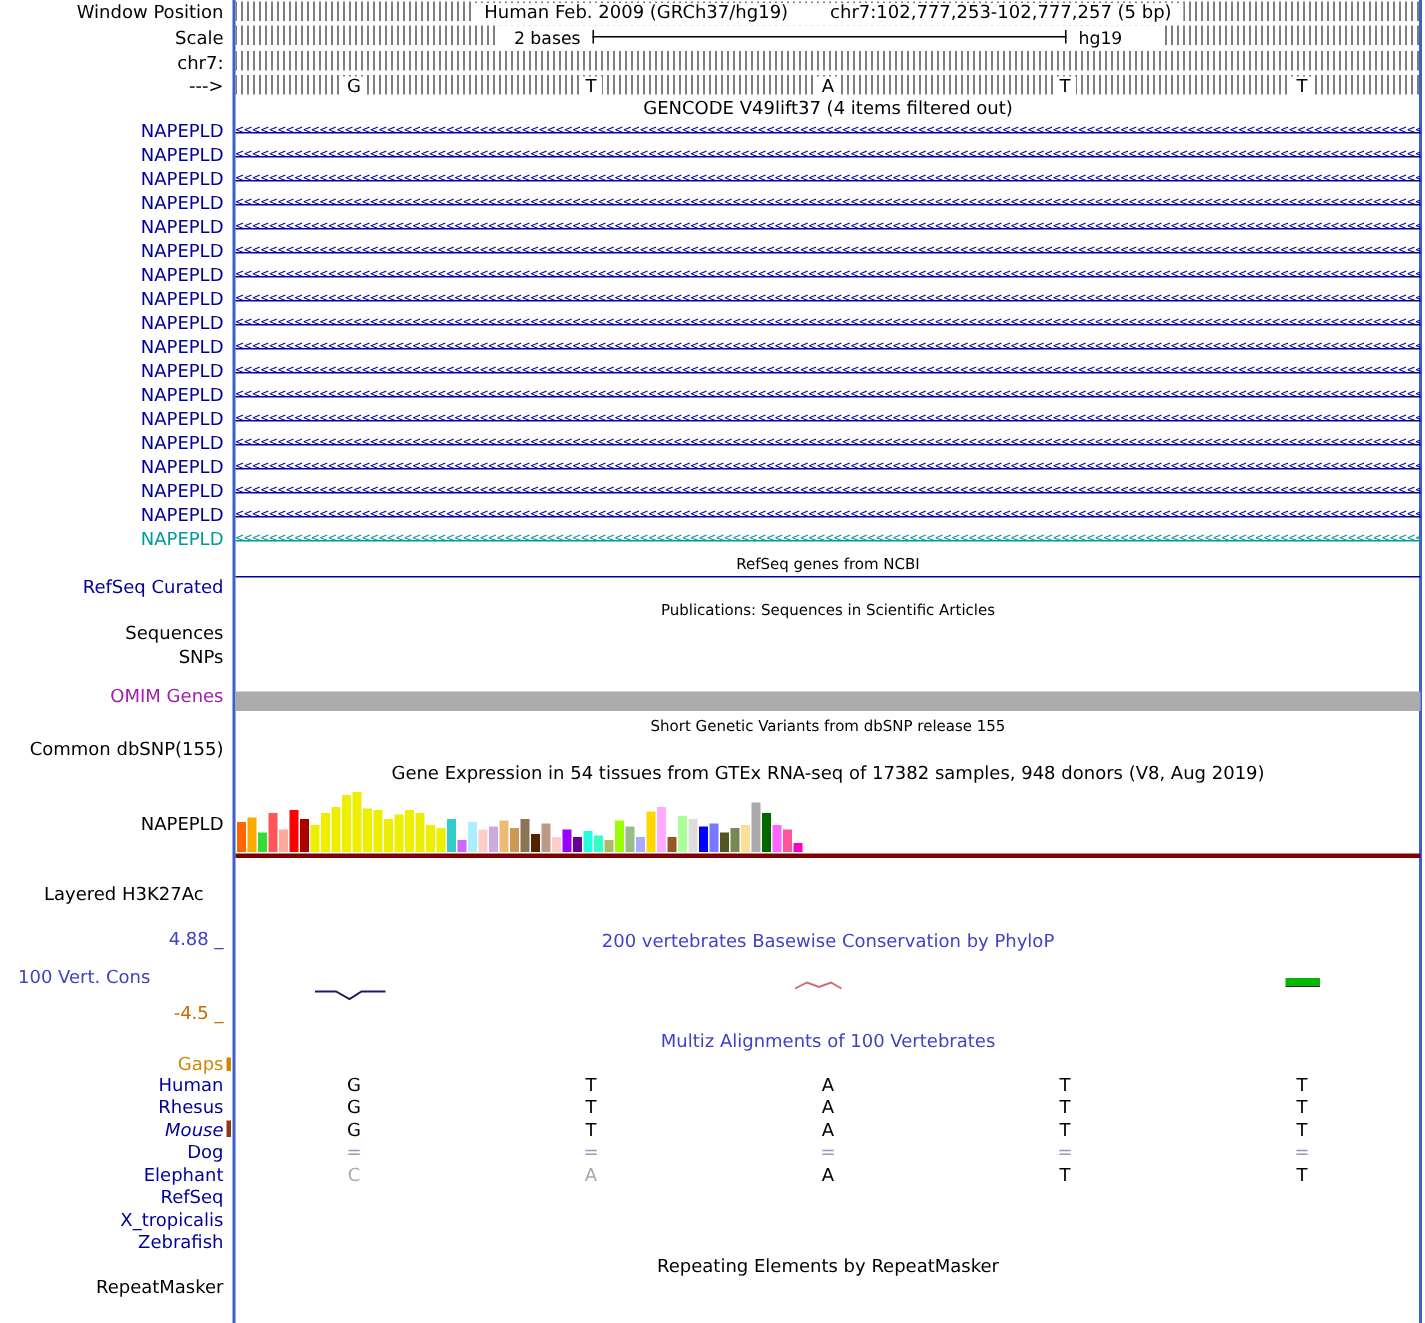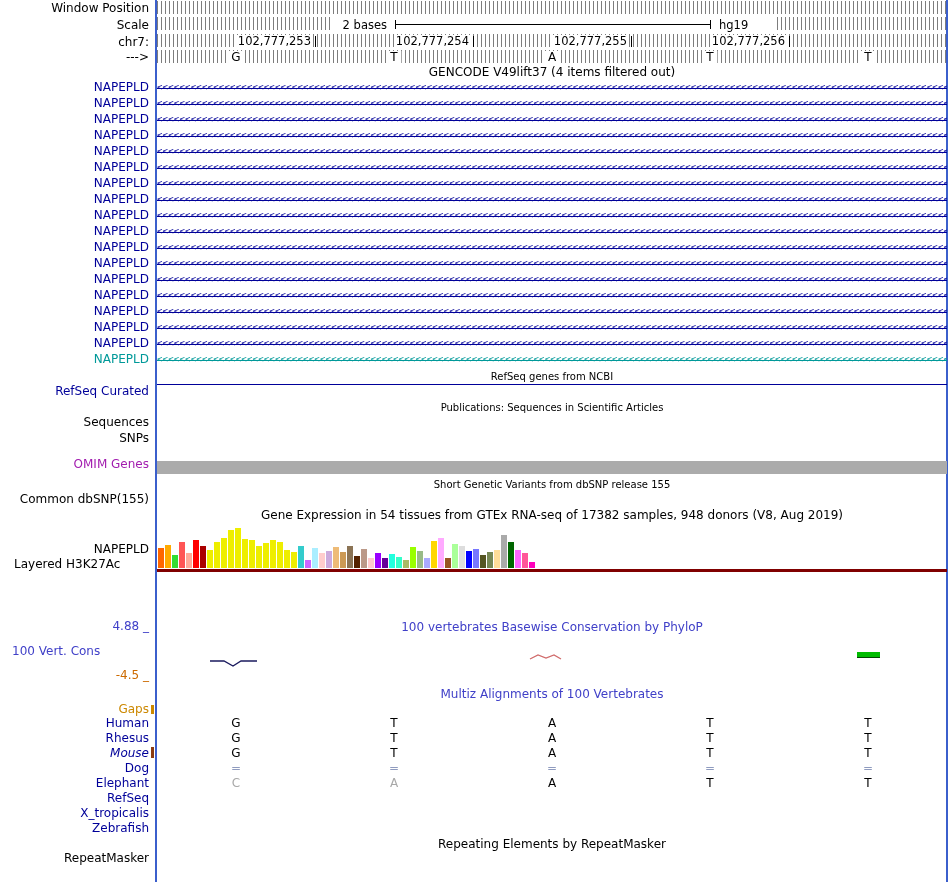--- a/index.html
+++ b/index.html
@@ -37,36 +37,30 @@
   <div class="tickband" style="top:1px"></div>
   <div class="tickband" style="top:17px"></div>
   <div class="tickband" style="top:34px"></div>
   <div class="tickband" style="top:50px"></div>
 
   <div class="slbl" style="top:2px">Window Position</div>
   <div class="slbl" style="top:19px">Scale</div>
   <div class="slbl" style="top:36px">chr7:</div>
   <div class="slbl" style="top:51px">---&gt;</div>
 
+  <div class="hdr">
+    <span>Human Feb. 2009 (GRCh37/hg19)</span>
+    <span>chr7:102,777,253-102,777,257 (5 bp)</span>
+  </div>
 
   <div class="scale-underlay"></div>
   <span class="scaletxt" style="right:560px">2 bases</span>
   <div class="scalebar"></div>
   <span class="scaletxt" style="left:716px">hg19</span>
 
-  <div id="ruler-row" class="flat" style="top:35px;left:0;width:950px;height:13px">
-      <span class="coordlab" style="right: 637px;">102,777,253</span>
-      <i class="coordtick" style="left: 315px;"></i>
-      <span class="coordlab" style="right: 479px;">102,777,254</span>
-      <i class="coordtick" style="left: 473px;"></i>
-      <span class="coordlab" style="right: 321px;">102,777,255</span>
-      <i class="coordtick" style="left: 631px;"></i>
-      <span class="coordlab" style="right: 163px;">102,777,256</span>
-      <i class="coordtick" style="left: 789px;"></i>
-    </div>
   <div id="seq-row" class="flat" style="top:51px;left:0;width:950px;height:13px">
       <span class="seqbase" style="left: 236px;">G</span>
       <span class="seqbase" style="left: 394px;">T</span>
       <span class="seqbase" style="left: 552px;">A</span>
       <span class="seqbase" style="left: 710px;">T</span>
       <span class="seqbase" style="left: 868px;">T</span>
     </div>
 
   <div class="title" style="top:66px">GENCODE V49lift37 (4 items filtered out)</div>
   <div id="gencode-rows" class="flat" style="top:80px;left:0;width:950px;height:290px">
@@ -175,24 +169,24 @@
       <div class="gbar" style="left: 487px; top: 552px; height: 16px; background: rgb(119, 136, 85);"></div>
       <div class="gbar" style="left: 494px; top: 550px; height: 18px; background: rgb(255, 221, 153);"></div>
       <div class="gbar" style="left: 501px; top: 535px; height: 33px; background: rgb(170, 170, 170);"></div>
       <div class="gbar" style="left: 508px; top: 542px; height: 26px; background: rgb(0, 102, 0);"></div>
       <div class="gbar" style="left: 515px; top: 550px; height: 18px; background: rgb(255, 102, 255);"></div>
       <div class="gbar" style="left: 522px; top: 553px; height: 15px; background: rgb(255, 85, 153);"></div>
       <div class="gbar" style="left: 529px; top: 562px; height: 6px; background: rgb(255, 0, 187);"></div>
     </div>
   <div class="flat" style="top:569px;left:157px;width:790px;height:3px;background:#800000"></div>
 
-  <div class="slbl" style="top:558px;left:14px;width:140px;text-align:left">Layered H3K27Ac</div>
+  <div class="slbl" style="top:590px;left:14px;width:140px;text-align:center">Layered H3K27Ac</div>
 
   <div class="slbl" style="top:620px;color:#4040c8">4.88 _</div>
-  <div class="title" style="top:621px;color:#4040c8">100 vertebrates Basewise Conservation by PhyloP</div>
+  <div class="title" style="top:621px;color:#4040c8">200 vertebrates Basewise Conservation by PhyloP</div>
   <div class="slbl" style="top:645px;left:12px;width:140px;text-align:left;color:#4040c8">100 Vert. Cons</div>
   <div class="slbl" style="top:669px;color:#cc6a00">-4.5 _</div>
   <svg class="flat" style="top:645px;left:157px" width="790" height="30">
     <polyline points="53,16 67,16 76,21 84,16 100,16" fill="none" stroke="#1a1a5e" stroke-width="1.3"></polyline>
     <polyline points="373,14 381,10 389,13 397,10 404,14" fill="none" stroke="#d06a6a" stroke-width="1.3"></polyline>
     <rect x="700" y="7" width="23" height="5" fill="#00bb00"></rect>
     <line x1="700" y1="12.5" x2="723" y2="12.5" stroke="#004400" stroke-width="1"></line>
   </svg>
 
   <div class="title" style="top:688px;color:#4040c8">Multiz Alignments of 100 Vertebrates</div>

